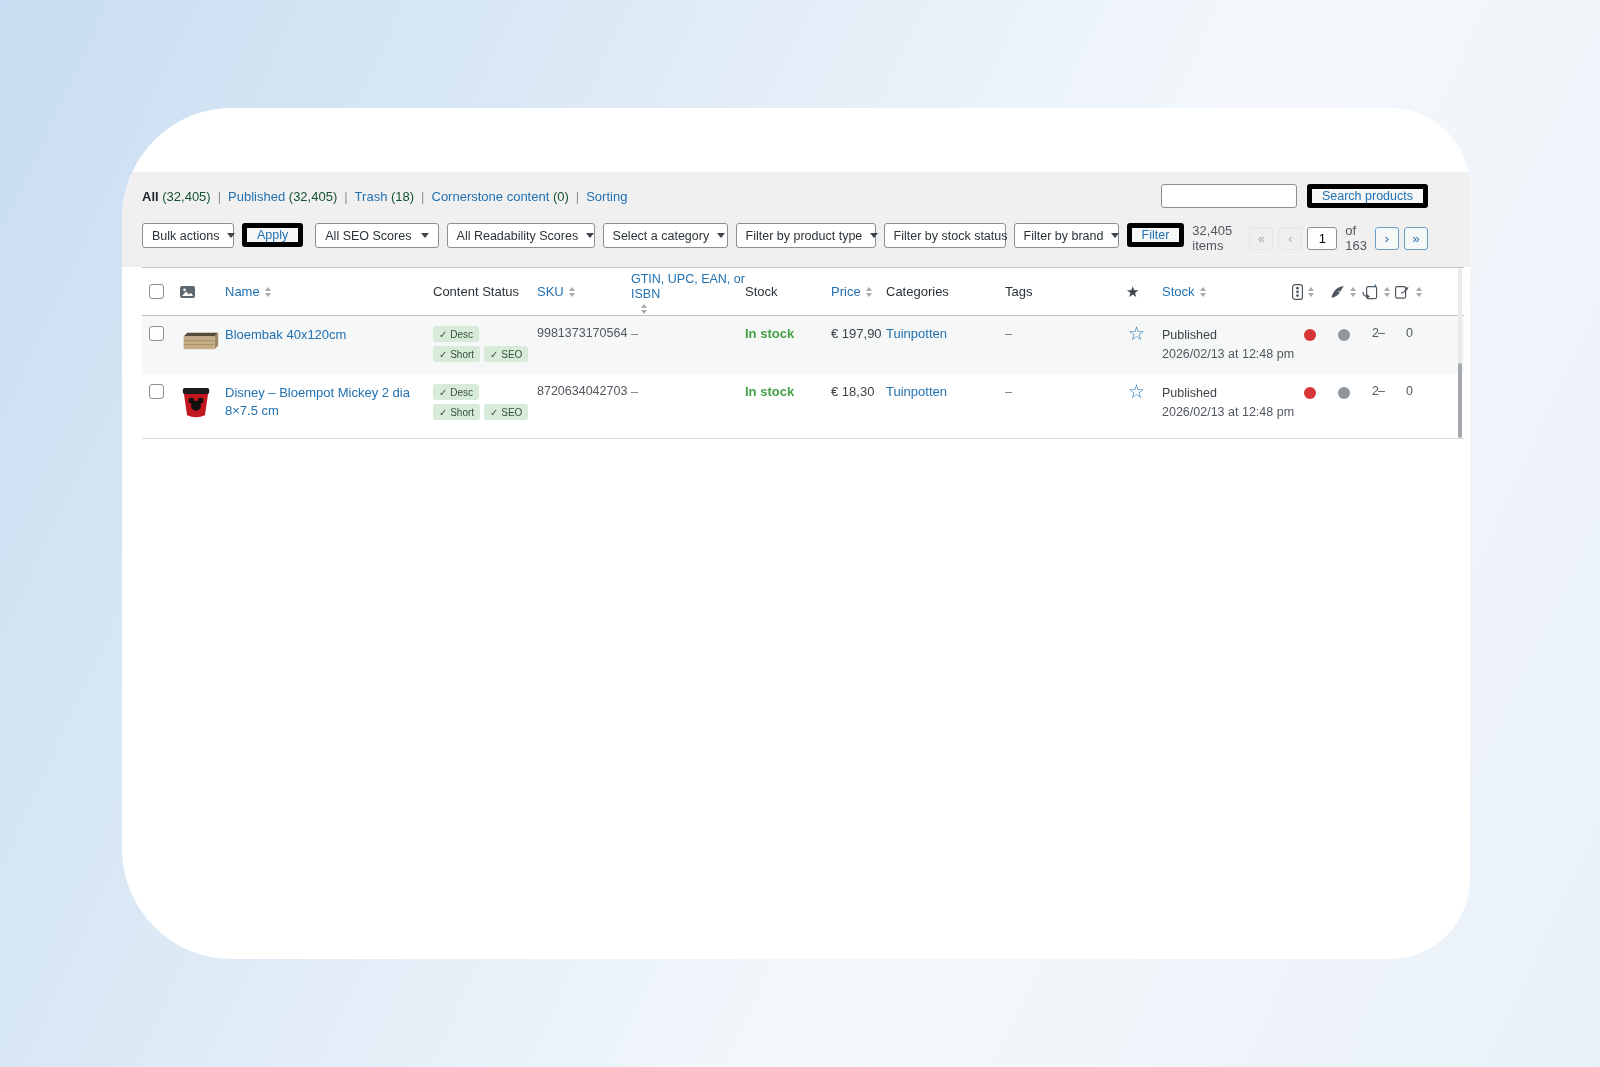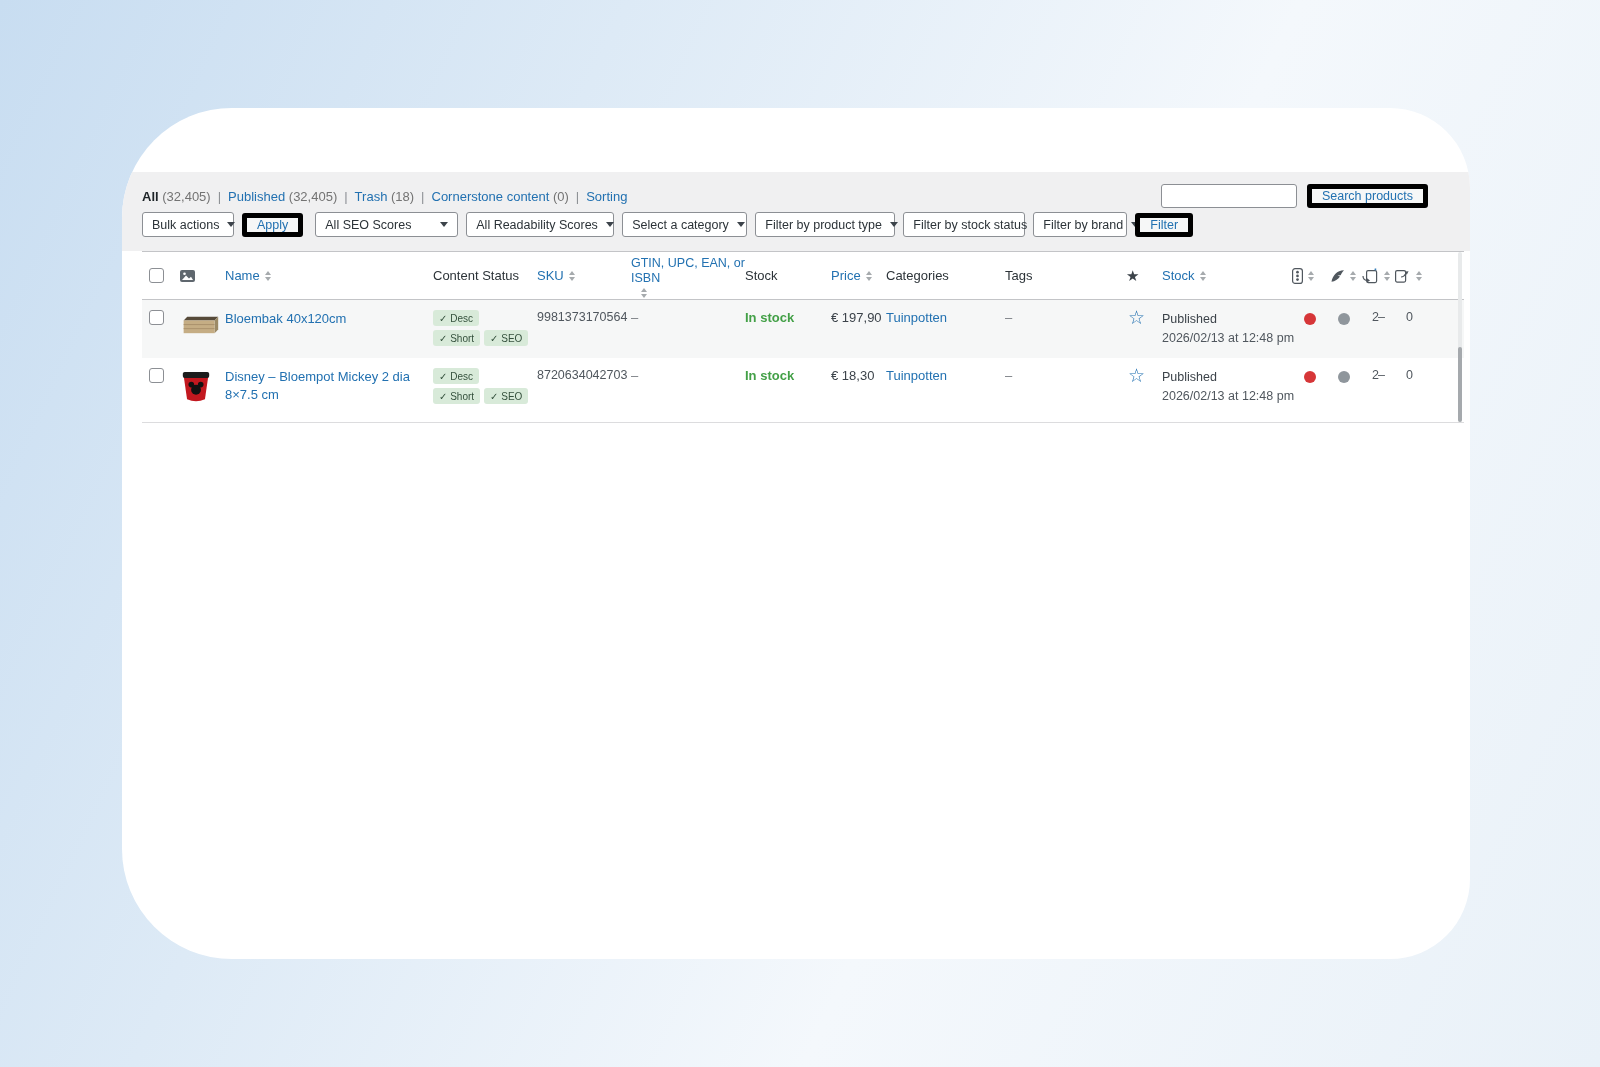--- a/index.html
+++ b/index.html
@@ -19,33 +19,33 @@
   
   .band {
     margin-top:64px;
     background:#f0f0f1;
     padding:12px 42px 14px 20px;
   }
   .views-row { display:flex; align-items:center; }
   .views { display:flex; align-items:center; gap:7px; white-space:nowrap; }
   .views a { color:#2271b1; text-decoration:none; cursor:pointer; }
   .views .active-view { color:#1d2327; font-weight:bold; }
-  .views .count { color:#737373; font-weight:normal; }
+  .views .count { color:#14532d; font-weight:normal; }
   .views .sep { color:#8c8f94; }
   .search-cluster { margin-left:auto; display:flex; gap:10px; align-items:center; }
   .search-input {
     width:136px; height:24px; border:1px solid #8c8f94; border-radius:3px;
     background:#fff; padding:0 6px; font-size:13px; font-family:"Liberation Sans",sans-serif;
   }
   .btn {
     height:24px; padding:0 10px; background:#f6f7f7; border:5px solid #000000;
     color:#2271b1; border-radius:3px; font-size:12.5px; cursor:pointer;
     font-family:"Liberation Sans",sans-serif; white-space:nowrap;
   }
-  .toolbar { display:flex; align-items:center; gap:8px; margin-top:4px; }
+  .toolbar { display:flex; align-items:flex-start; gap:8px; margin-top:15px; }
   .select {
     height:25px; background:#fff; border:1px solid #8c8f94; border-radius:3px;
     display:inline-flex; align-items:center; gap:8px; padding:0 9px; cursor:pointer;
     color:#2c3338; font-size:12.5px; white-space:nowrap;
   }
   .chev { width:0; height:0; border-left:4px solid transparent; border-right:4px solid transparent; border-top:5px solid #3c434a; margin-left:auto; }
   .pager { margin-left:auto; display:flex; align-items:center; gap:5px; color:#50575e; }
   .pager .items { margin-right:8px; }
   .page-chip {
     min-width:24px; height:23px; display:inline-flex; align-items:center; justify-content:center;
@@ -145,26 +145,35 @@
           <span class="chev"></span>
         </div>
       <div class="select" style="width:140px">
           <span>Filter by product type</span>
           <span class="chev"></span>
         </div>
       <div class="select" style="width:122px">
           <span>Filter by stock status</span>
           <span class="chev"></span>
         </div>
-      <div class="select" style="width:94px">
+      <div class="select" style="width:105px">
           <span>Filter by brand</span>
           <span class="chev"></span>
         </div>
       <button class="btn">Filter</button>
 
+      <div class="pager">
+        <span class="items">32,405 items</span>
+        <span class="page-chip chip-disabled">«</span>
+        <span class="page-chip chip-disabled">‹</span>
+        <input class="page-input" type="text" value="1" style="">
+        <span class="of-label">of 163</span>
+        <span class="page-chip chip-active">›</span>
+        <span class="page-chip chip-active">»</span>
+      </div>
     </div>
   </div>
 
   <div class="table-wrap">
 
     <div class="tr thead">
       <div class="th th-cb">
           <span class="cb"></span>
         </div>
       <div class="th">

